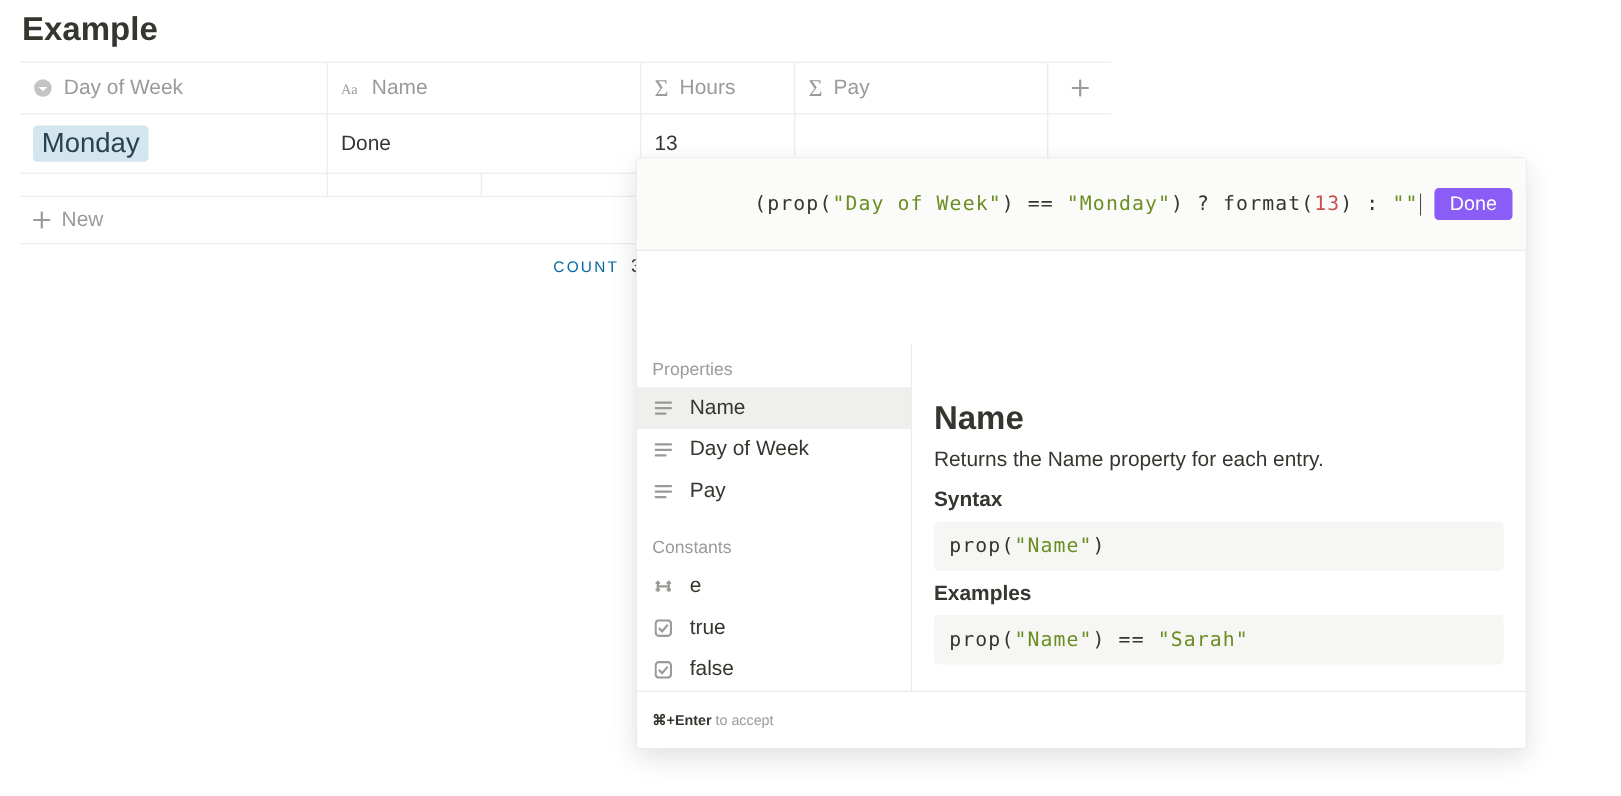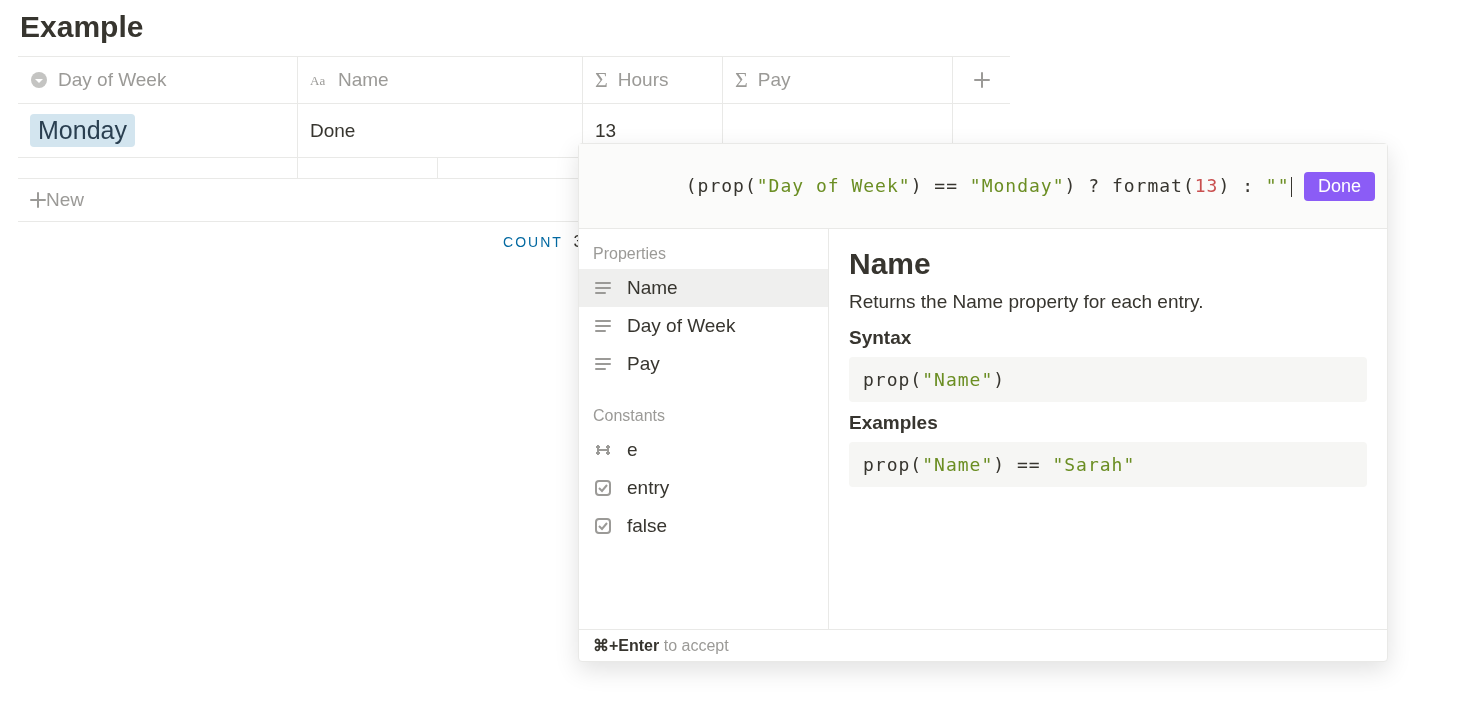--- a/index.html
+++ b/index.html
@@ -55,20 +55,21 @@
     background: #d3e5ef;
     color: #2a3f50;
     border-radius: 4px;
     padding: 2px 8px;
     font-size: 25px;
     text-align: right;
   }
   .new-row {
     display: flex;
     align-items: center;
+    gap: 10px;
     padding: 10px 12px;
     color: #9b9a97;
     width: 992px;
     font-size: 19px;
     border-bottom: 1px solid #e9e9e7;
     cursor: pointer;
   }
   .count-row {
     width: 565px;
     text-align: right;
@@ -133,20 +134,21 @@
     color: #fff;
     font-size: 18px;
     padding: 4px 14px;
     border: none;
     border-radius: 4px;
     cursor: pointer;
   }
   .formula-body {
     display: flex;
     min-height: 400px;
+    align-items: flex-end;
   }
   .sidebar {
     width: 250px;
     border-right: 1px solid #e9e9e7;
     padding-top: 10px;
     display: flex;
     flex-direction: column;
   }
   .section-label {
     font-size: 16px;
@@ -194,22 +196,22 @@
     font-size: 18px;
     background: #f6f6f4;
     border-radius: 4px;
     padding: 12px 14px;
     letter-spacing: 1px;
     margin-bottom: 10px;
     white-space: pre;
   }
   .formula-footer {
     border-top: 1px solid #e9e9e7;
-    padding: 6px 14px;
-    font-size: 16px;
+    padding: 18px 14px;
+    font-size: 13px;
     color: #9b9a97;
   }
   .formula-footer .kbd {
     color: #37352f;
     font-weight: 600;
   }
   
   svg { display: block; }
 </style>
 </head>
@@ -338,21 +340,21 @@
           </span>
           <span>e</span>
         </div>
         <div class="side-item">
           <span class="icon-slot">
             <svg width="16" height="16" viewBox="0 0 16 16">
                 <rect x="1" y="1" width="14" height="14" rx="3" fill="none" stroke="#9b9a97" stroke-width="2"></rect>
                 <path d="M4 8l3 3 5-6" fill="none" stroke="#9b9a97" stroke-width="2"></path>
               </svg>
           </span>
-          <span>entry</span>
+          <span>true</span>
         </div>
         <div class="side-item">
           <span class="icon-slot">
             <svg width="16" height="16" viewBox="0 0 16 16">
                 <rect x="1" y="1" width="14" height="14" rx="3" fill="none" stroke="#9b9a97" stroke-width="2"></rect>
                 <path d="M4 8l3 3 5-6" fill="none" stroke="#9b9a97" stroke-width="2"></path>
               </svg>
           </span>
           <span>false</span>
         </div>

